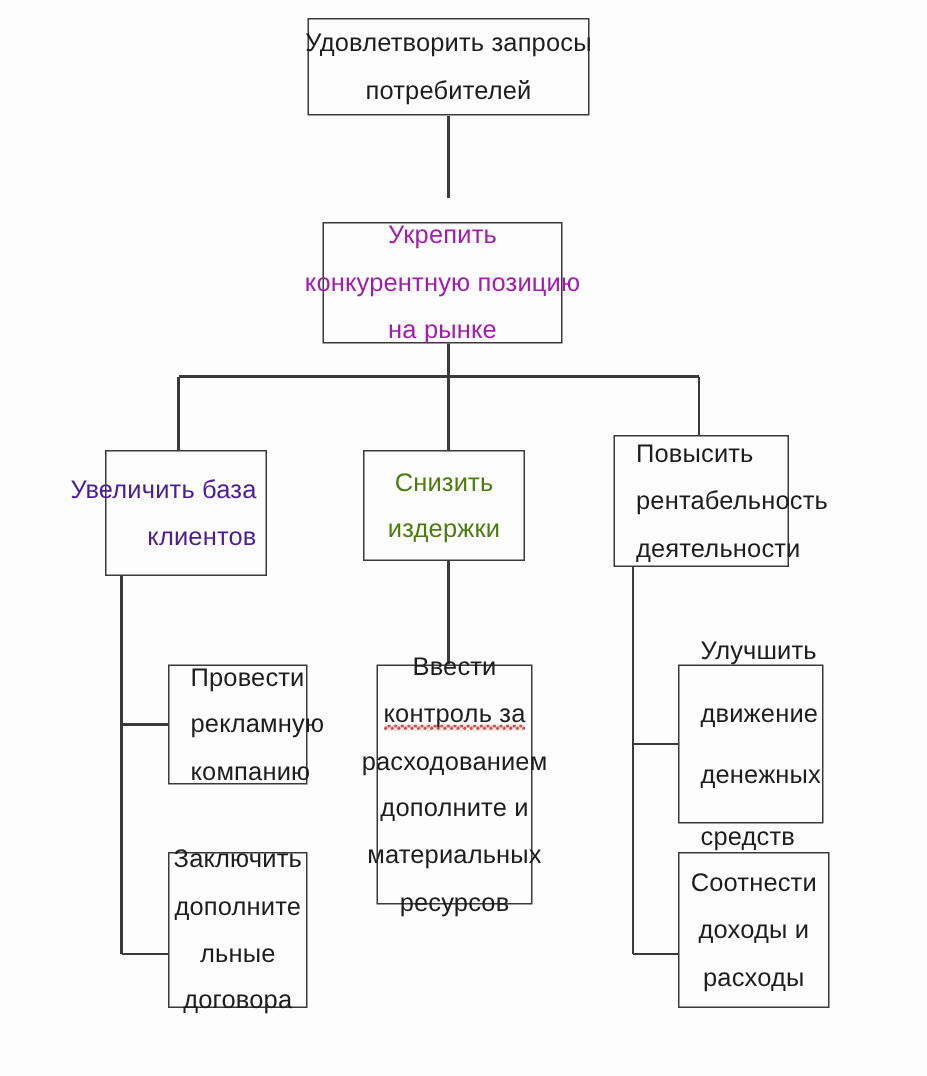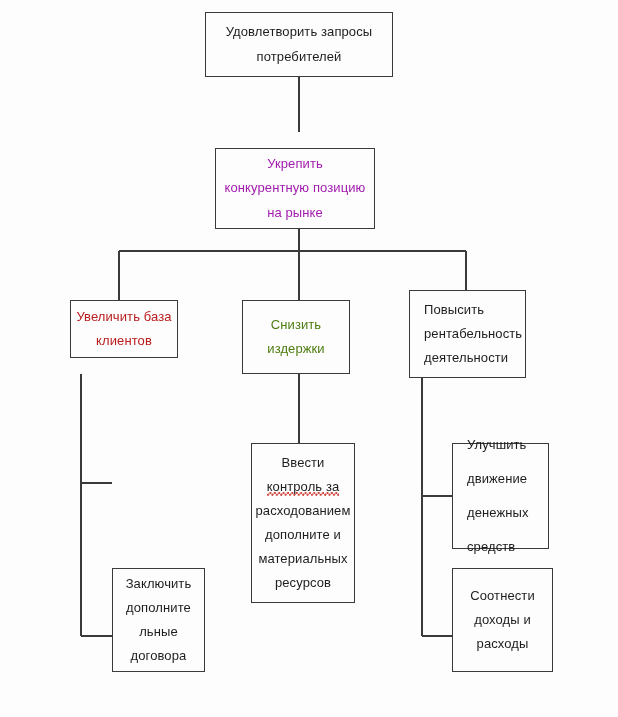--- a/index.html
+++ b/index.html
@@ -26,21 +26,21 @@
   }
   .node {
     position: absolute;
     box-sizing: border-box;
     border: 1.4px solid #3a3a3a;
     background: #fdfdfd;
     display: flex;
     flex-direction: column;
     justify-content: center;
     color: #1d1d1d;
-    font-size: 13px;
+    font-size: 17px;
     line-height: 1.85;
     letter-spacing: 0.1px;
   }
   .node .ln {
     display: block;
     white-space: nowrap;
   }
   .node.center { align-items: center; text-align: center; }
   .node.center .ln { padding: 0 6px; }
   .node.leftal { align-items: flex-start; text-align: right; }
@@ -76,32 +76,37 @@
     </svg>
 <div class="node center" style="left: 205px; top: 12px; width: 188px; height: 65px; border-color: rgb(58, 58, 58); background: rgb(253, 253, 253); color: rgb(29, 29, 29);">
       <span class="ln">Удовлетворить запросы</span>
       <span class="ln">потребителей</span>
     </div>
     <div class="node center" style="left: 215px; top: 148px; width: 160px; height: 81px; border-color: rgb(58, 58, 58); background: rgb(253, 253, 253); color: #a21caf;">
       <span class="ln">Укрепить</span>
       <span class="ln">конкурентную позицию</span>
       <span class="ln">на рынке</span>
     </div>
-    <div class="node center" style="left: 70px; top: 300px; width: 108px; height: 58px; border-color: rgb(58, 58, 58); background: rgb(253, 253, 253); color: #b91c1c;">
+    <div class="node center" style="left: 70px; top: 300px; width: 108px; height: 84px; border-color: rgb(58, 58, 58); background: rgb(253, 253, 253); color: #4c1d95; align-items: flex-end;">
       <span class="ln">Увеличить база</span>
       <span class="ln">клиентов</span>
     </div>
     <div class="node center" style="left: 242px; top: 300px; width: 108px; height: 74px; border-color: rgb(58, 58, 58); background: rgb(253, 253, 253); color: #4d7c0f;">
       <span class="ln">Снизить</span>
       <span class="ln">издержки</span>
     </div>
     <div class="node leftal" style="left: 409px; top: 290px; width: 117px; height: 88px; border-color: rgb(58, 58, 58); background: rgb(253, 253, 253); color: rgb(29, 29, 29);">
       <span class="ln">Повысить</span>
       <span class="ln">рентабельность</span>
       <span class="ln">деятельности</span>
+    </div>
+    <div class="node leftal" style="left: 112px; top: 443px; width: 93px; height: 80px; border-color: rgb(58, 58, 58); background: rgb(253, 253, 253); color: rgb(29, 29, 29);">
+      <span class="ln">Провести</span>
+      <span class="ln">рекламную</span>
+      <span class="ln">компанию</span>
     </div>
     <div class="node center" style="left: 112px; top: 568px; width: 93px; height: 104px; border-color: rgb(58, 58, 58); background: rgb(253, 253, 253); color: rgb(29, 29, 29);">
       <span class="ln">Заключить</span>
       <span class="ln">дополните</span>
       <span class="ln">льные</span>
       <span class="ln">договора</span>
     </div>
     <div class="node center" style="left: 251px; top: 443px; width: 104px; height: 160px; border-color: rgb(58, 58, 58); background: rgb(253, 253, 253); color: rgb(29, 29, 29);">
       <span class="ln">Ввести</span>
       <span class="ln"><span class="spell">контроль за</span></span>

